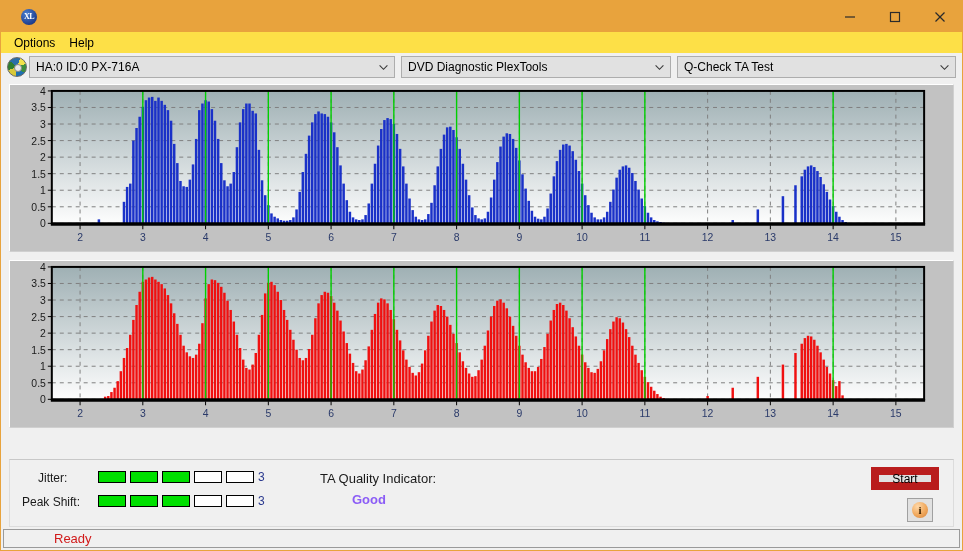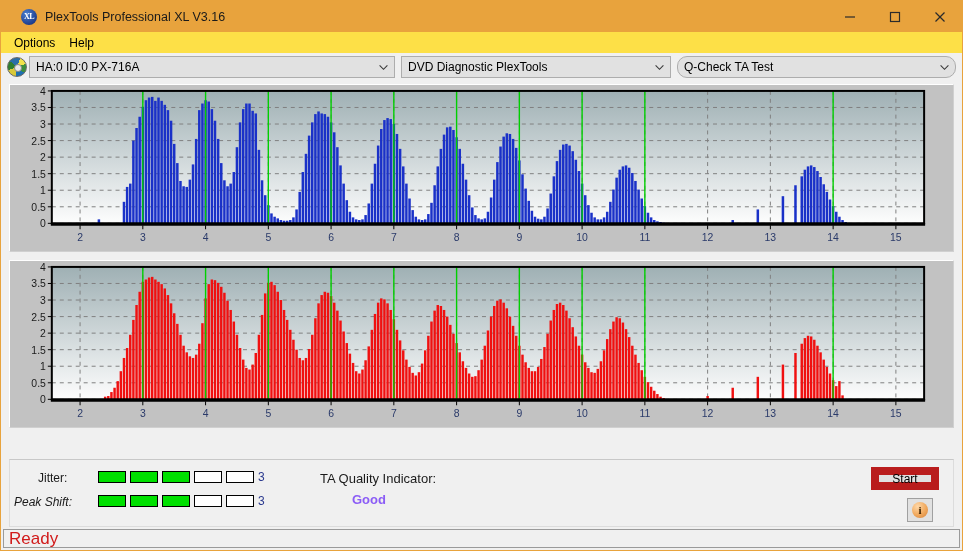--- a/index.html
+++ b/index.html
@@ -114,21 +114,21 @@
     position: absolute;
     left: 50%; top: 50%;
     width: 6px; height: 6px;
     margin-left: -3px; margin-top: -3px;
     background: #e9e9e9;
     border-radius: 50%;
     border: 1px solid #888;
   }
   #combo-drive { flex: 1 1 auto; }
   #combo-func { flex: 0 0 270px; }
-  #combo-test { flex: 1 1 auto; border-radius: 10px; }
+  #combo-test { flex: 1 1 auto; }
 
   
   .chart-panel {
     margin: 0 8px 0 8px;
     background: #c2c2c2;
     border-top: 1px solid #ffffff;
     border-left: 1px solid #ffffff;
     border-right: 1px solid #d0d0d0;
     border-bottom: 1px solid #d0d0d0;
     position: relative;
@@ -147,21 +147,21 @@
     border: 1px solid #dcdcdc;
     border-top-color: #c8c8c8;
   }
   .res-label {
     position: absolute;
     font-size: 12px;
     color: #1a1a1a;
     white-space: nowrap;
   }
   #jitter-label   { left: 28px; top: 11px; }
-  #peak-label     { left: 4px; top: 35px; font-style: italic; }
+  #peak-label     { left: 12px; top: 35px; }
   .meter {
     position: absolute;
     display: flex;
     gap: 4px;
   }
   #jitter-meter { left: 88px; top: 11px; }
   #peak-meter   { left: 88px; top: 35px; }
   .seg {
     width: 28px; height: 12px;
     border: 1px solid #000000;
@@ -225,32 +225,32 @@
   #statusbar {
     position: absolute;
     left: 2px; right: 2px; bottom: 2px;
     height: 19px;
     background: #f0f0f0;
     border: 1px solid #9a9a9a;
     display: flex; align-items: center;
     padding-left: 5px;
   }
   #status-text {
-    font-size: 17px;
+    font-size: 13px;
     color: #d11a1a;
+    margin-left: 45px;
   }
 </style>
 </head>
 <body>
 
 <div id="app">
 
   <div id="titlebar">
     <div id="app-icon">XL</div>
-    <div id="title-text">PlexTools Professional XL V3.16</div>
     <div class="wbtns">
       <div class="wbtn">
         <svg width="12" height="12" viewBox="0 0 12 12">
             <line x1="1" y1="6" x2="11" y2="6" stroke="currentColor" stroke-width="1.2"></line>
           </svg>
       </div>
       <div class="wbtn">
         <svg width="12" height="12" viewBox="0 0 12 12">
             <rect x="1.5" y="1.5" width="9" height="9" fill="none" stroke="currentColor" stroke-width="1.2"></rect>
           </svg>

